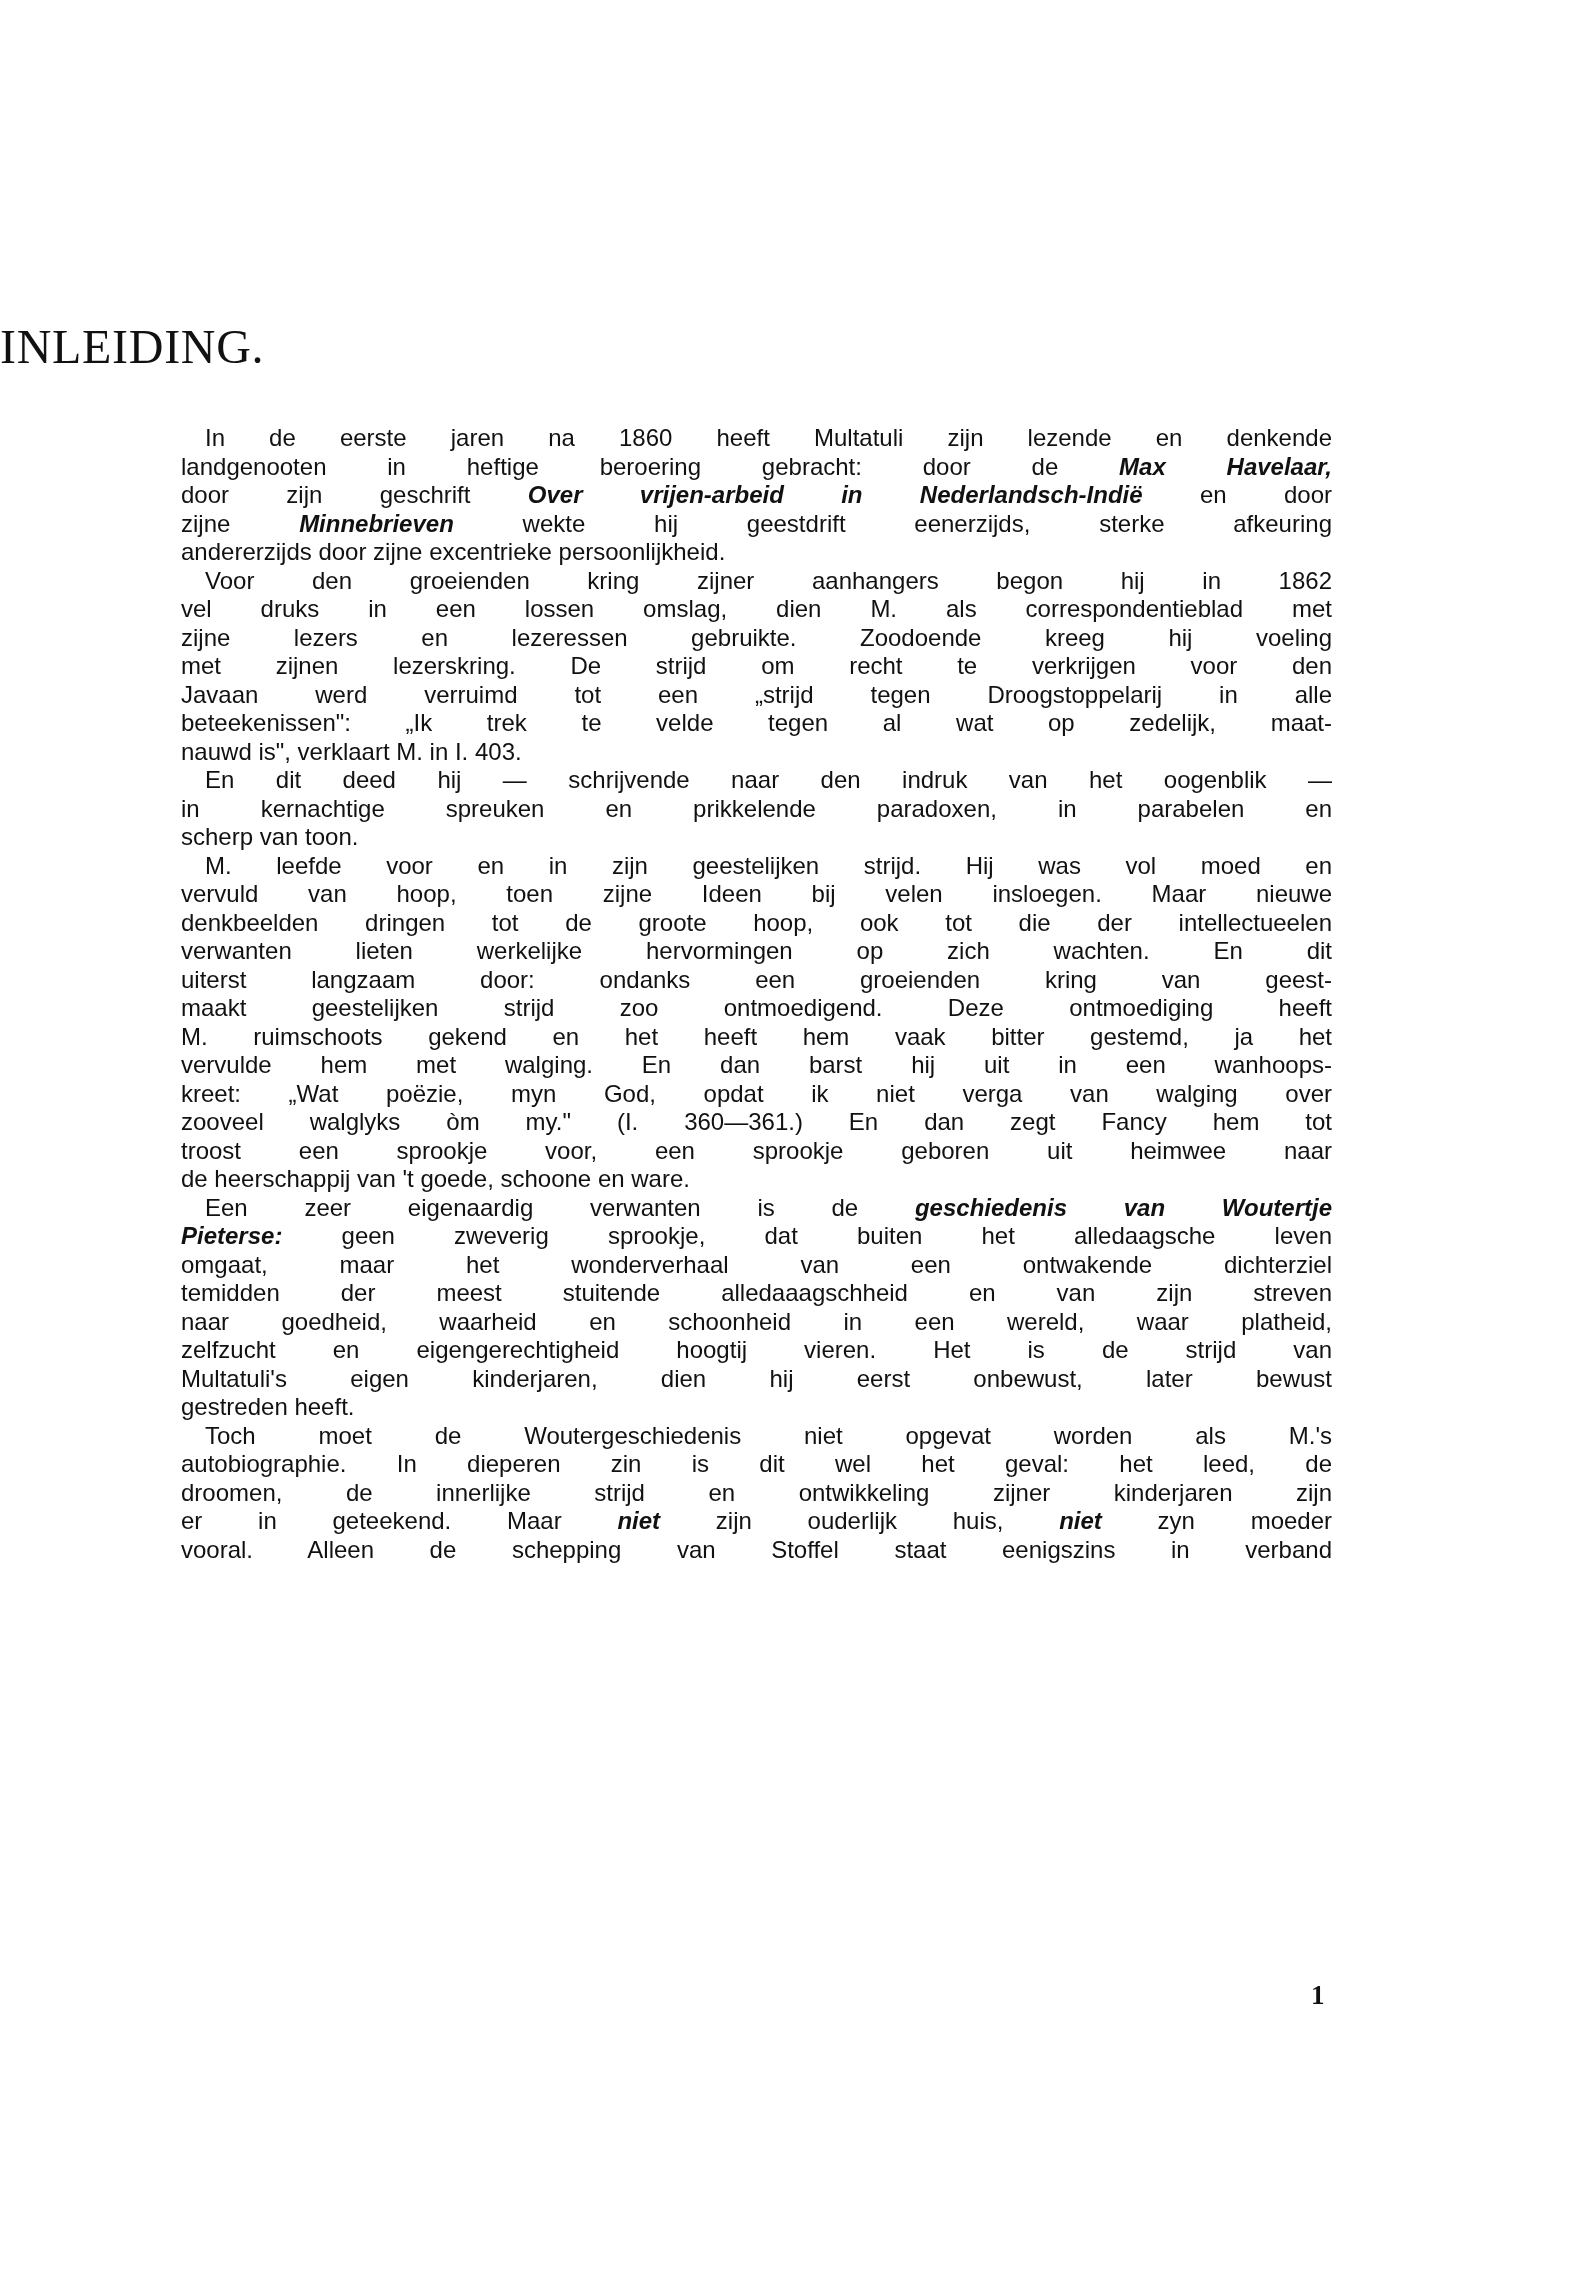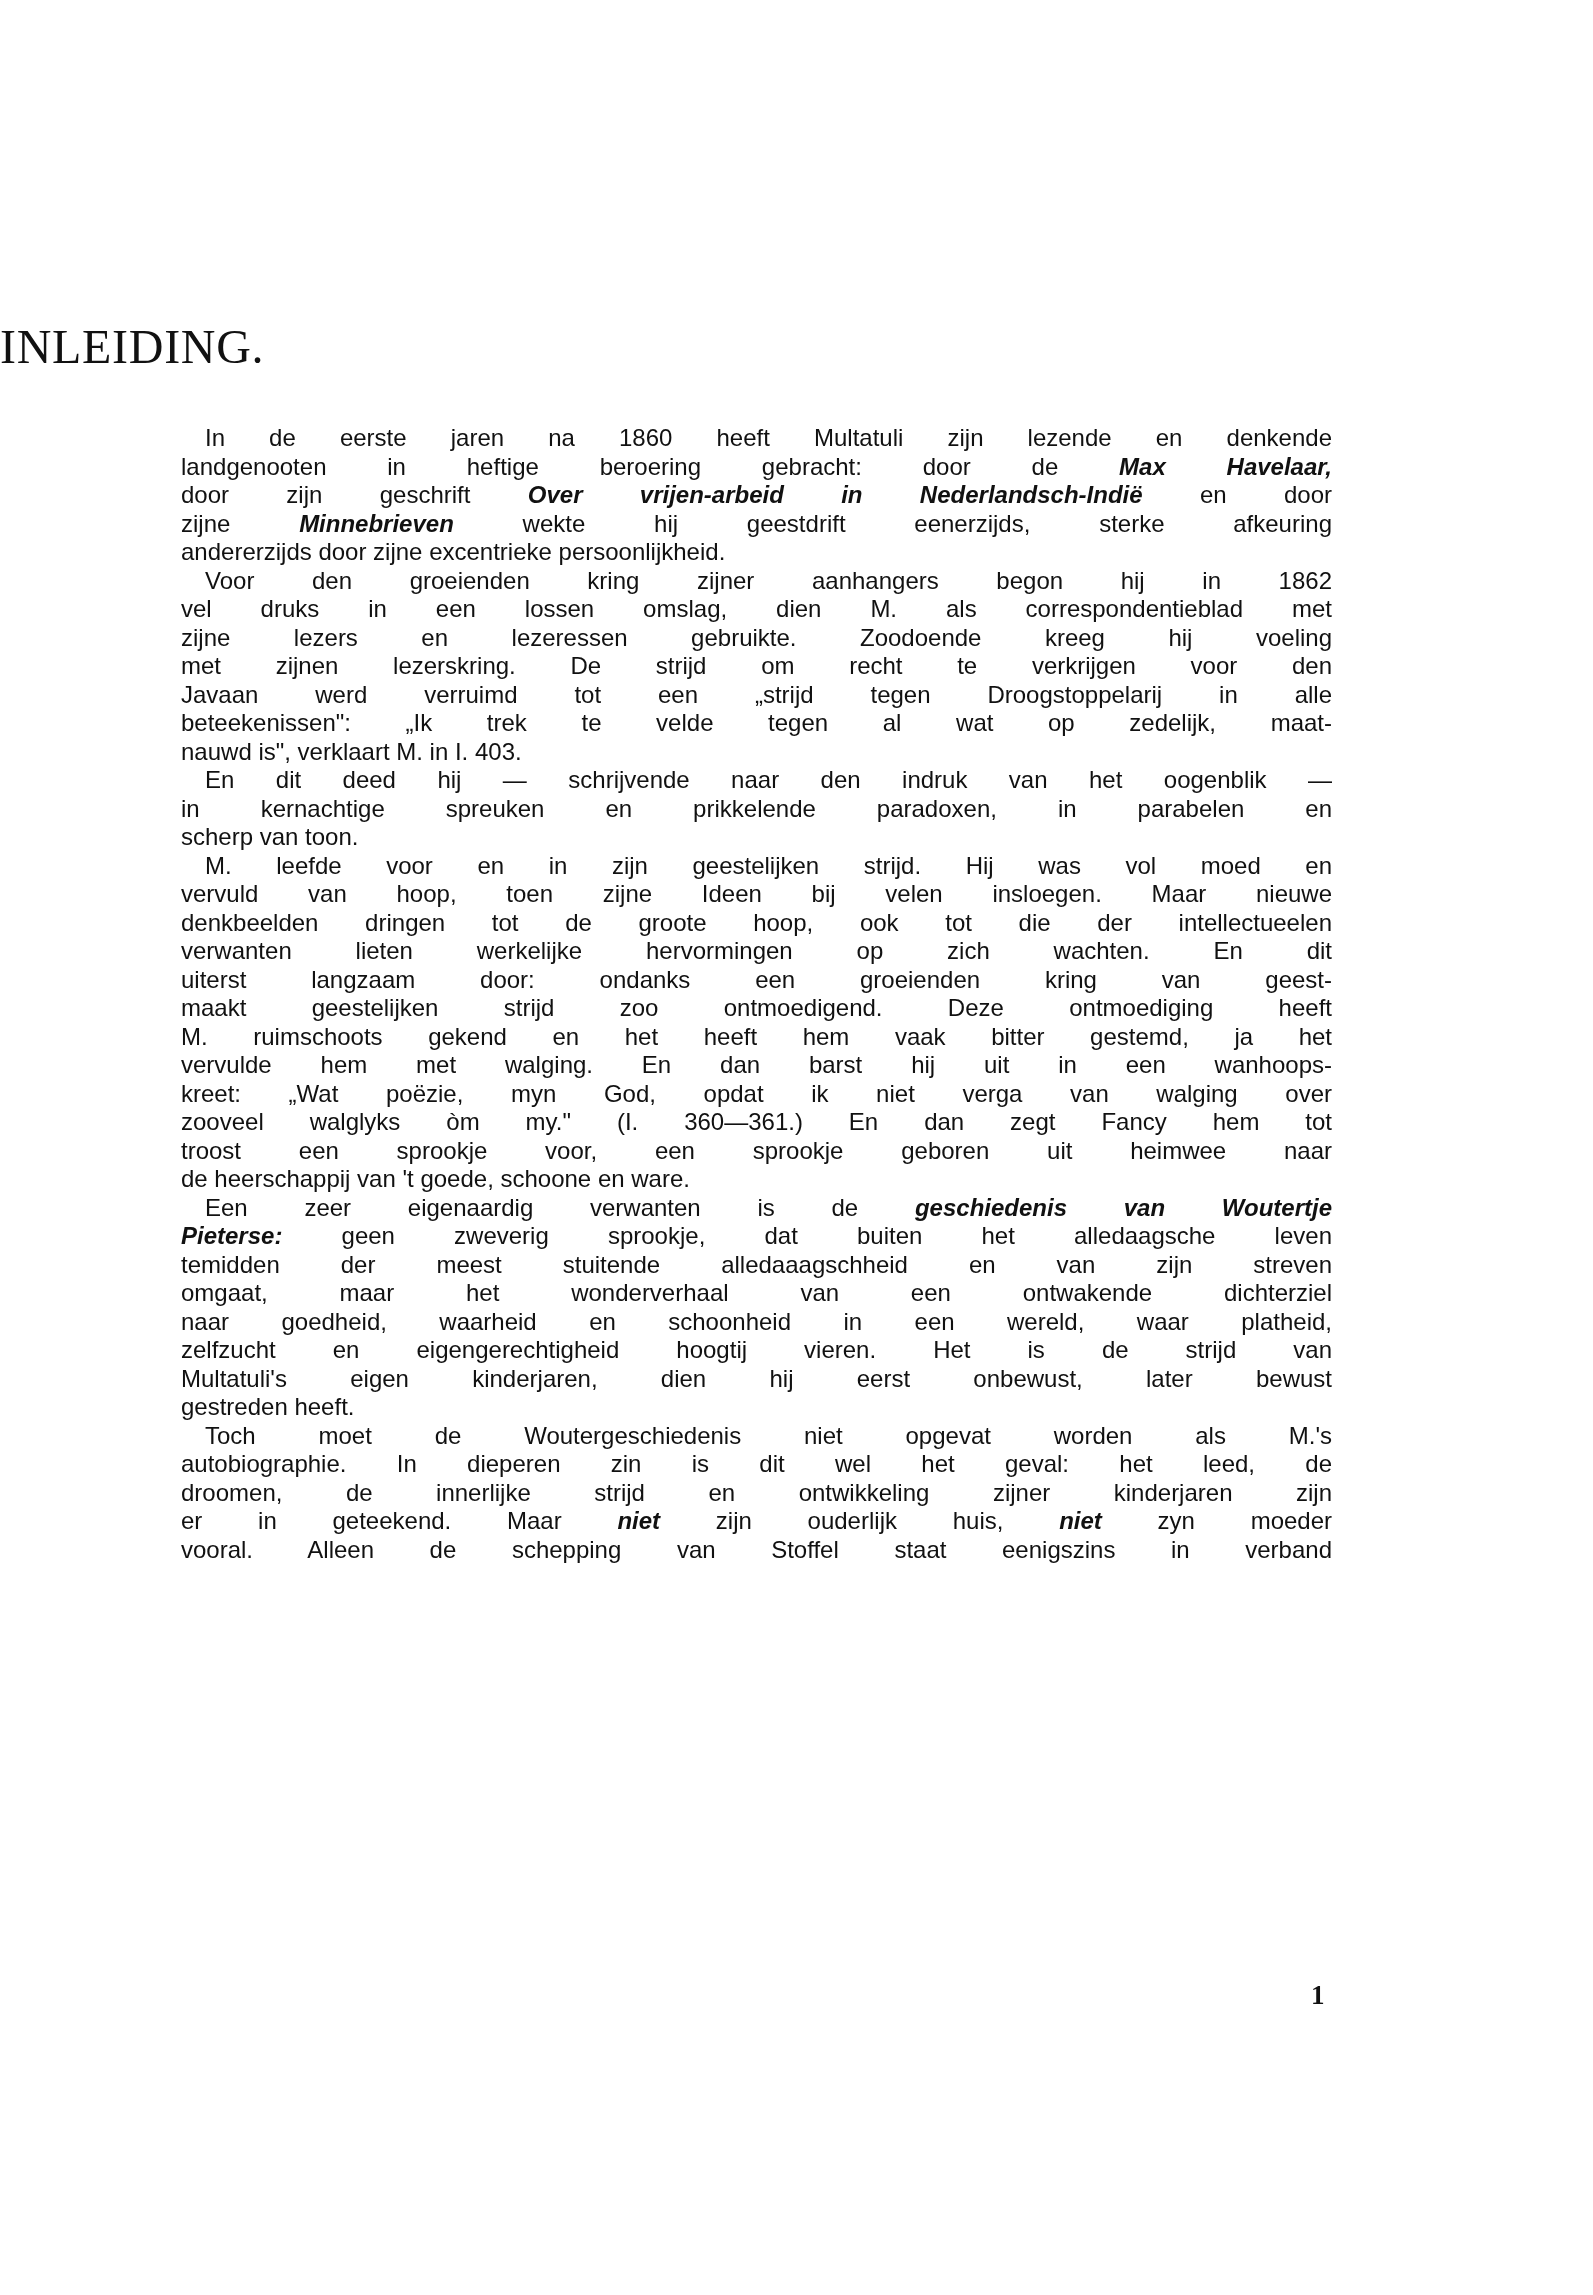--- a/index.html
+++ b/index.html
@@ -61,22 +61,22 @@
       <span class="line"><span>M. ruimschoots gekend en het heeft hem vaak bitter gestemd, ja het</span></span>
       <span class="line"><span>vervulde hem met walging. En dan barst hij uit in een wanhoops-</span></span>
       <span class="line"><span>kreet: „Wat poëzie, myn God, opdat ik niet verga van walging over</span></span>
       <span class="line"><span>zooveel walglyks òm my." (I. 360—361.) En dan zegt Fancy hem tot</span></span>
       <span class="line"><span>troost een sprookje voor, een sprookje geboren uit heimwee naar</span></span>
       <span class="line last"><span>de heerschappij van 't goede, schoone en ware.</span></span>
     </div>
     <div>
       <span class="line indent"><span>Een zeer eigenaardig verwanten is de </span><i>geschiedenis van Woutertje</i></span>
       <span class="line"><i>Pieterse:</i><span> geen zweverig sprookje, dat buiten het alledaagsche leven</span></span>
+      <span class="line"><span>omgaat, maar het wonderverhaal van een ontwakende dichterziel</span></span>
       <span class="line"><span>temidden der meest stuitende alledaaagschheid en van zijn streven</span></span>
-      <span class="line"><span>omgaat, maar het wonderverhaal van een ontwakende dichterziel</span></span>
       <span class="line"><span>naar goedheid, waarheid en schoonheid in een wereld, waar platheid,</span></span>
       <span class="line"><span>zelfzucht en eigengerechtigheid hoogtij vieren. Het is de strijd van</span></span>
       <span class="line"><span>Multatuli's eigen kinderjaren, dien hij eerst onbewust, later bewust</span></span>
       <span class="line last"><span>gestreden heeft.</span></span>
     </div>
     <div>
       <span class="line indent"><span>Toch moet de Woutergeschiedenis niet opgevat worden als M.'s</span></span>
       <span class="line"><span>autobiographie. In dieperen zin is dit wel het geval: het leed, de</span></span>
       <span class="line"><span>droomen, de innerlijke strijd en ontwikkeling zijner kinderjaren zijn</span></span>
       <span class="line"><span>er in geteekend. Maar </span><i>niet</i><span> zijn ouderlijk huis, </span><i>niet</i><span> zyn moeder</span></span>

